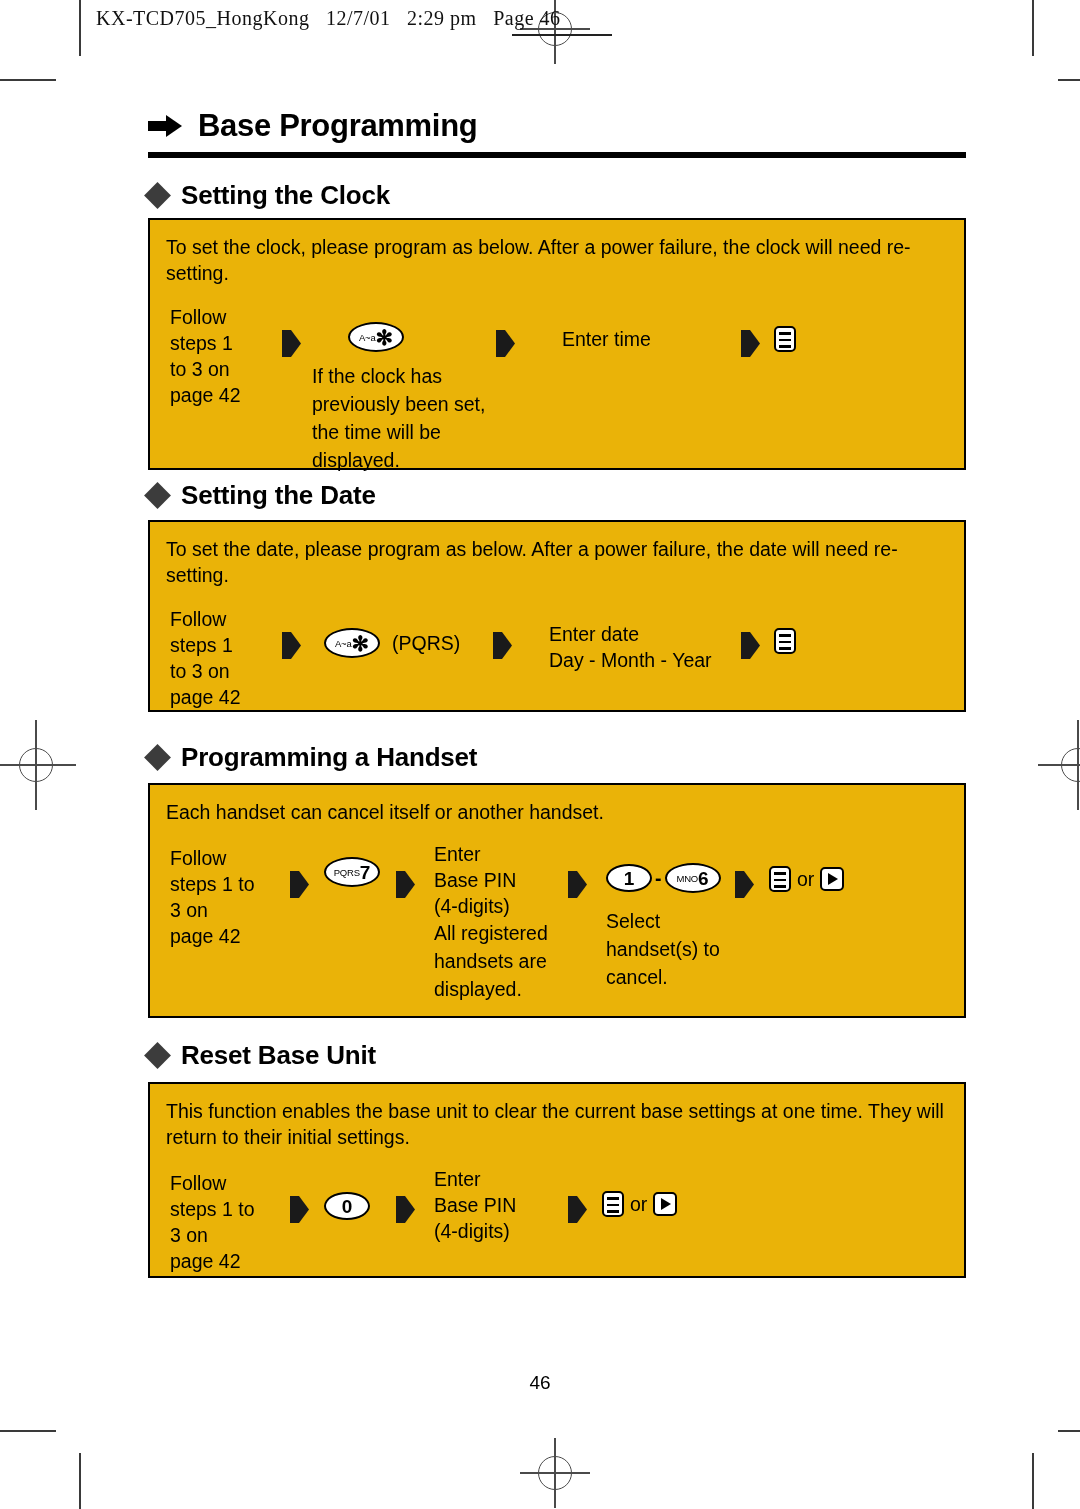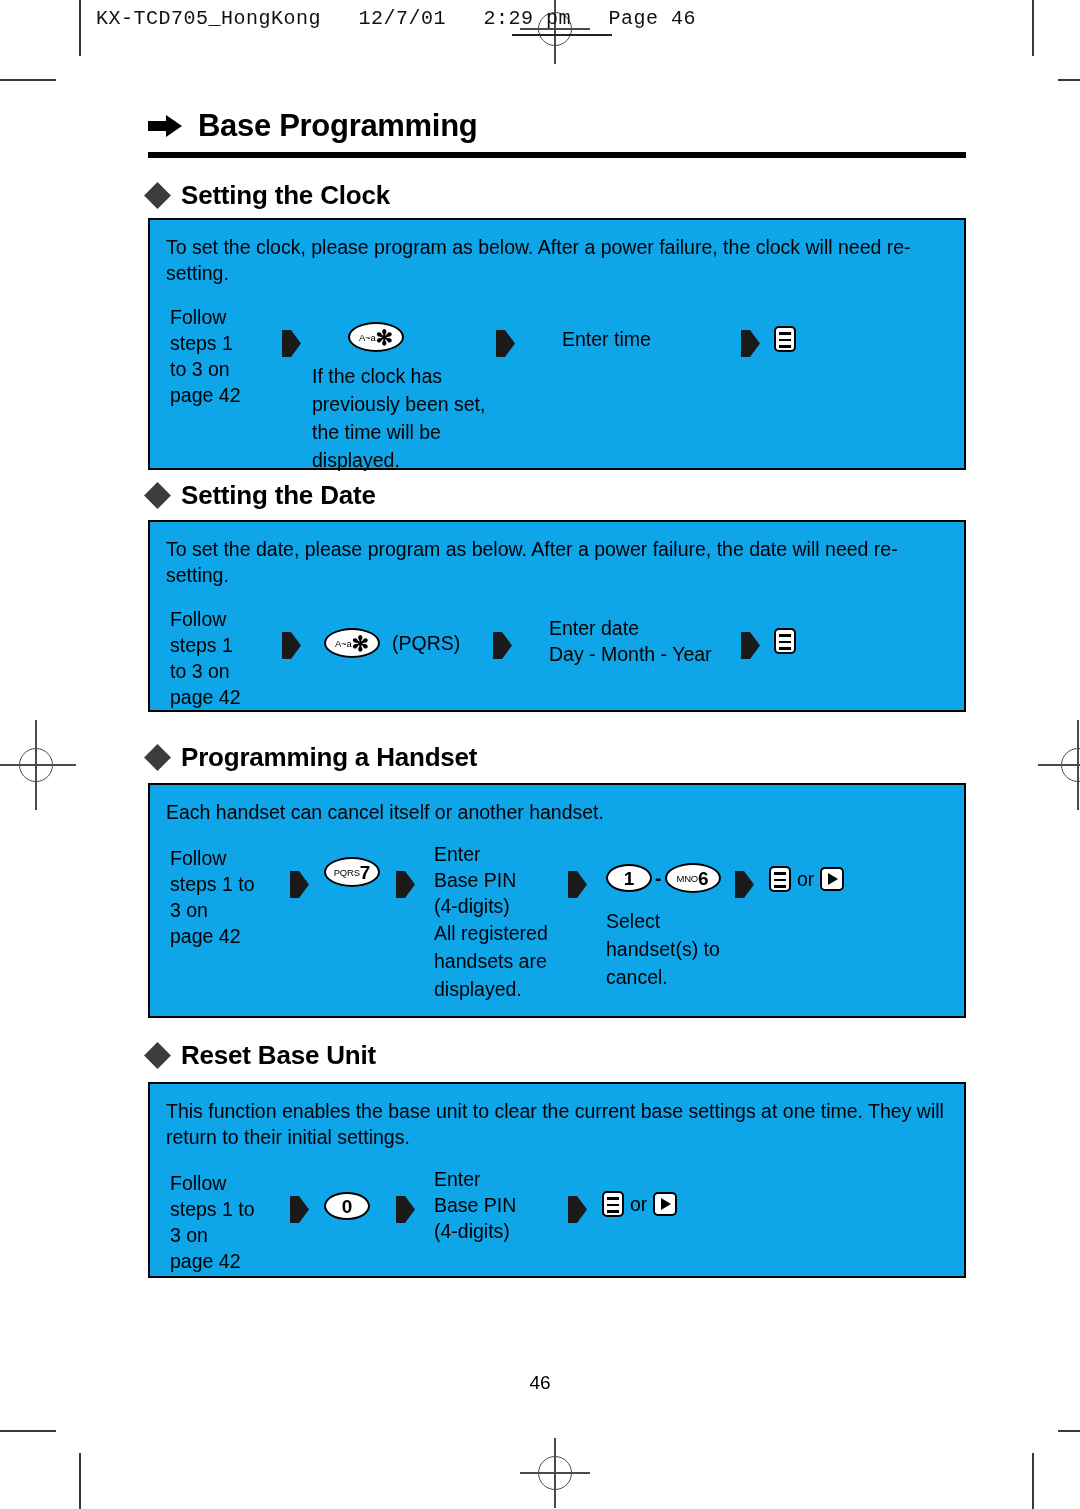--- a/index.html
+++ b/index.html
@@ -23,21 +23,21 @@
   }
   .reg .vl { position:absolute; left:50%; top:0; bottom:0; width:1.6px; margin-left:-0.8px; background:#4a4a4a; }
   .reg .hl { position:absolute; top:50%; left:0; right:0; height:1.6px; margin-top:-0.8px; background:#4a4a4a; }
 
   
   .header-bar {
     position:absolute; left:0; top:0; width:1080px; height:46px;
   }
   .header-text {
     position:absolute; left:96px; top:7px;
-    font-family: Liberation Mono, monospace;
+    font-family: Liberation Serif, serif;
     font-size: 20px; letter-spacing: 0.5px; white-space: pre;
     color:#111;
   }
   .header-rule {
     position:absolute; left:512px; top:34px; width:100px; height:1.5px; background:#222;
   }
 
   
   .page { position:absolute; left:0; top:0; width:1080px; height:1509px; }
 
@@ -65,21 +65,21 @@
 
   .sec-head {
     position:absolute; left:148px; display:flex; align-items:center; gap:14px;
   }
   .diamond {
     width:19px; height:19px; background:#3c3c3c; transform:rotate(45deg); flex:0 0 auto;
   }
   .sec-title { font-size:26px; font-weight:bold; letter-spacing:-0.2px; }
 
   .box {
-    position:absolute; left:148px; border:2.5px solid #000; background:#0ea5e9;
+    position:absolute; left:148px; border:2.5px solid #000; background:#eab308;
     padding: 14px 16px 12px 16px;
   }
   .intro { font-size:19.5px; line-height:26px; }
 
   
   .flow { position:relative; }
   .col { position:absolute; }
   .col-text { font-size:19.5px; line-height:26px; white-space:pre-line; }
   .sub-text { font-size:19.5px; line-height:28px; white-space:pre-line; }
 
@@ -263,21 +263,21 @@
         </span>
         <span class="twice">(PQRS)</span>
       </div>
 
       <div class="sep" style="left:325px; top:24px;">
         <svg width="22" height="31" viewBox="0 0 22 31">
             <path d="M2 2 L11 2 L21 15.5 L11 29 L2 29 Z" fill="#1a1a1a"></path>
           </svg>
       </div>
 
-      <div class="col" style="left:383px; top:9px; width:210px;">
+      <div class="col" style="left:383px; top:15px; width:210px;">
         <div class="col-text">Enter date
 Day - Month - Year</div>
       </div>
 
       <div class="sep" style="left:573px; top:24px;">
         <svg width="22" height="31" viewBox="0 0 22 31">
             <path d="M2 2 L11 2 L21 15.5 L11 29 L2 29 Z" fill="#1a1a1a"></path>
           </svg>
       </div>
 

